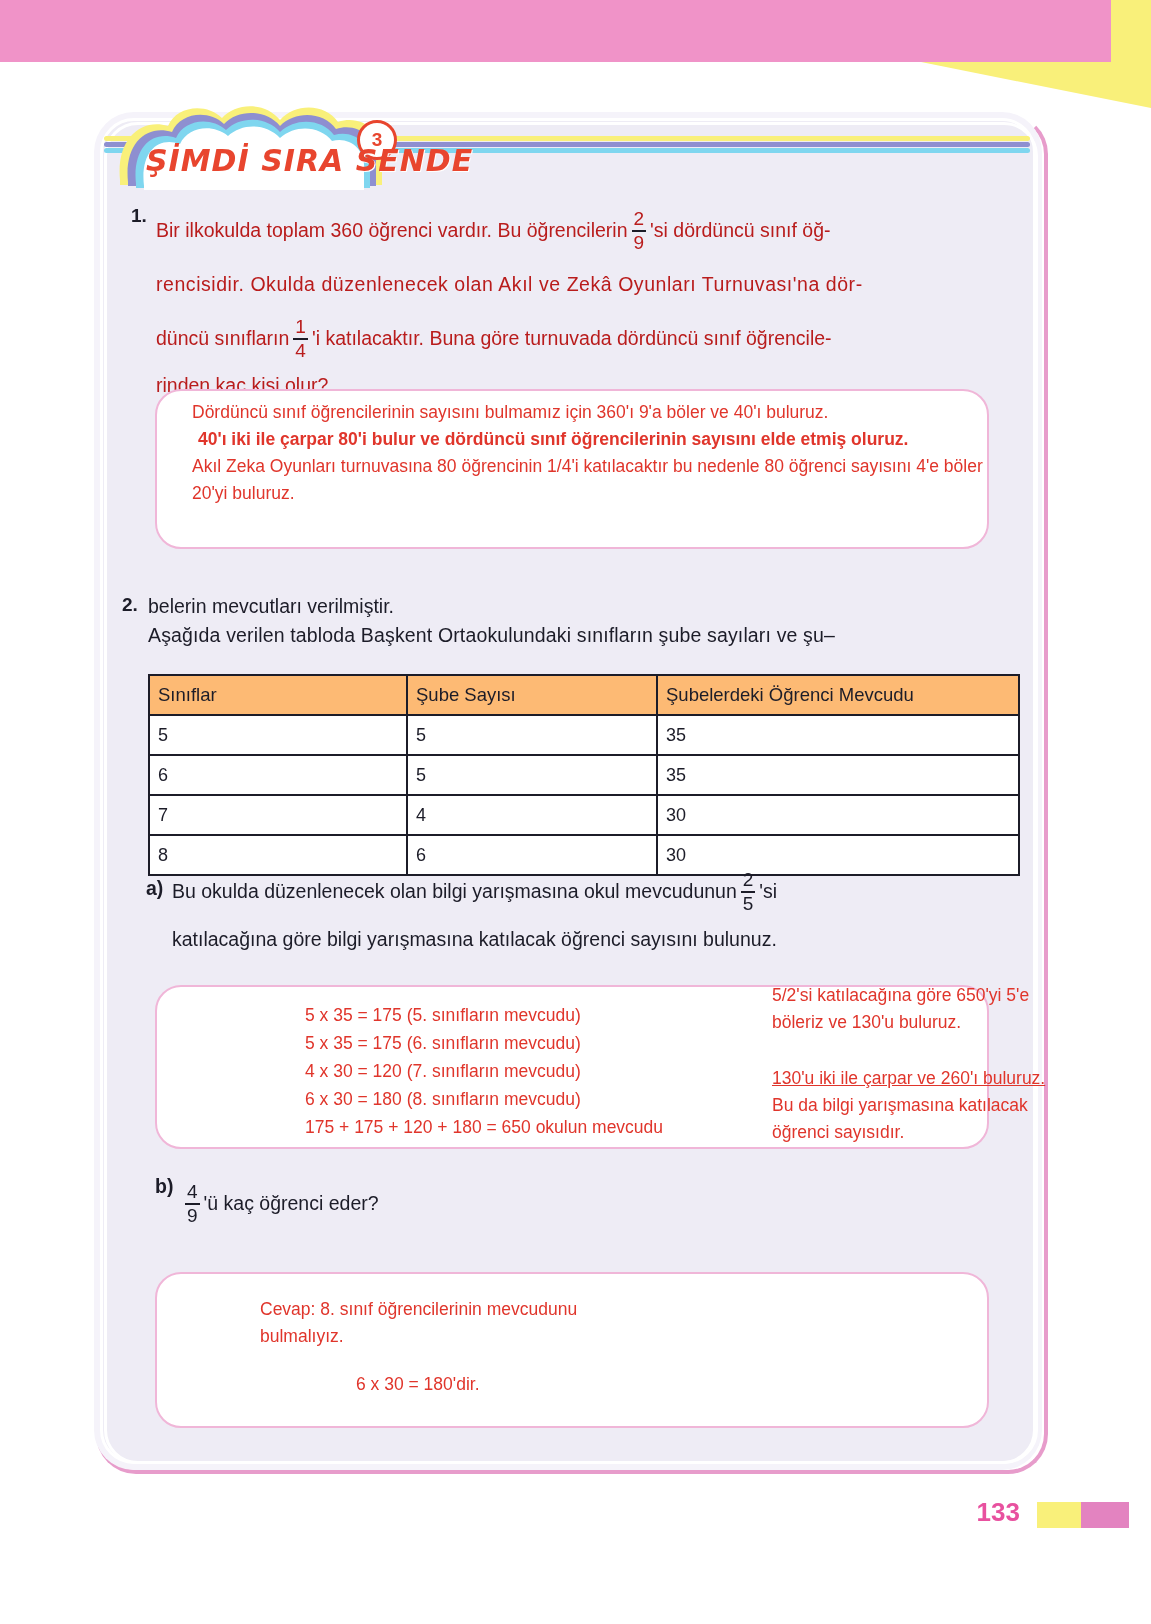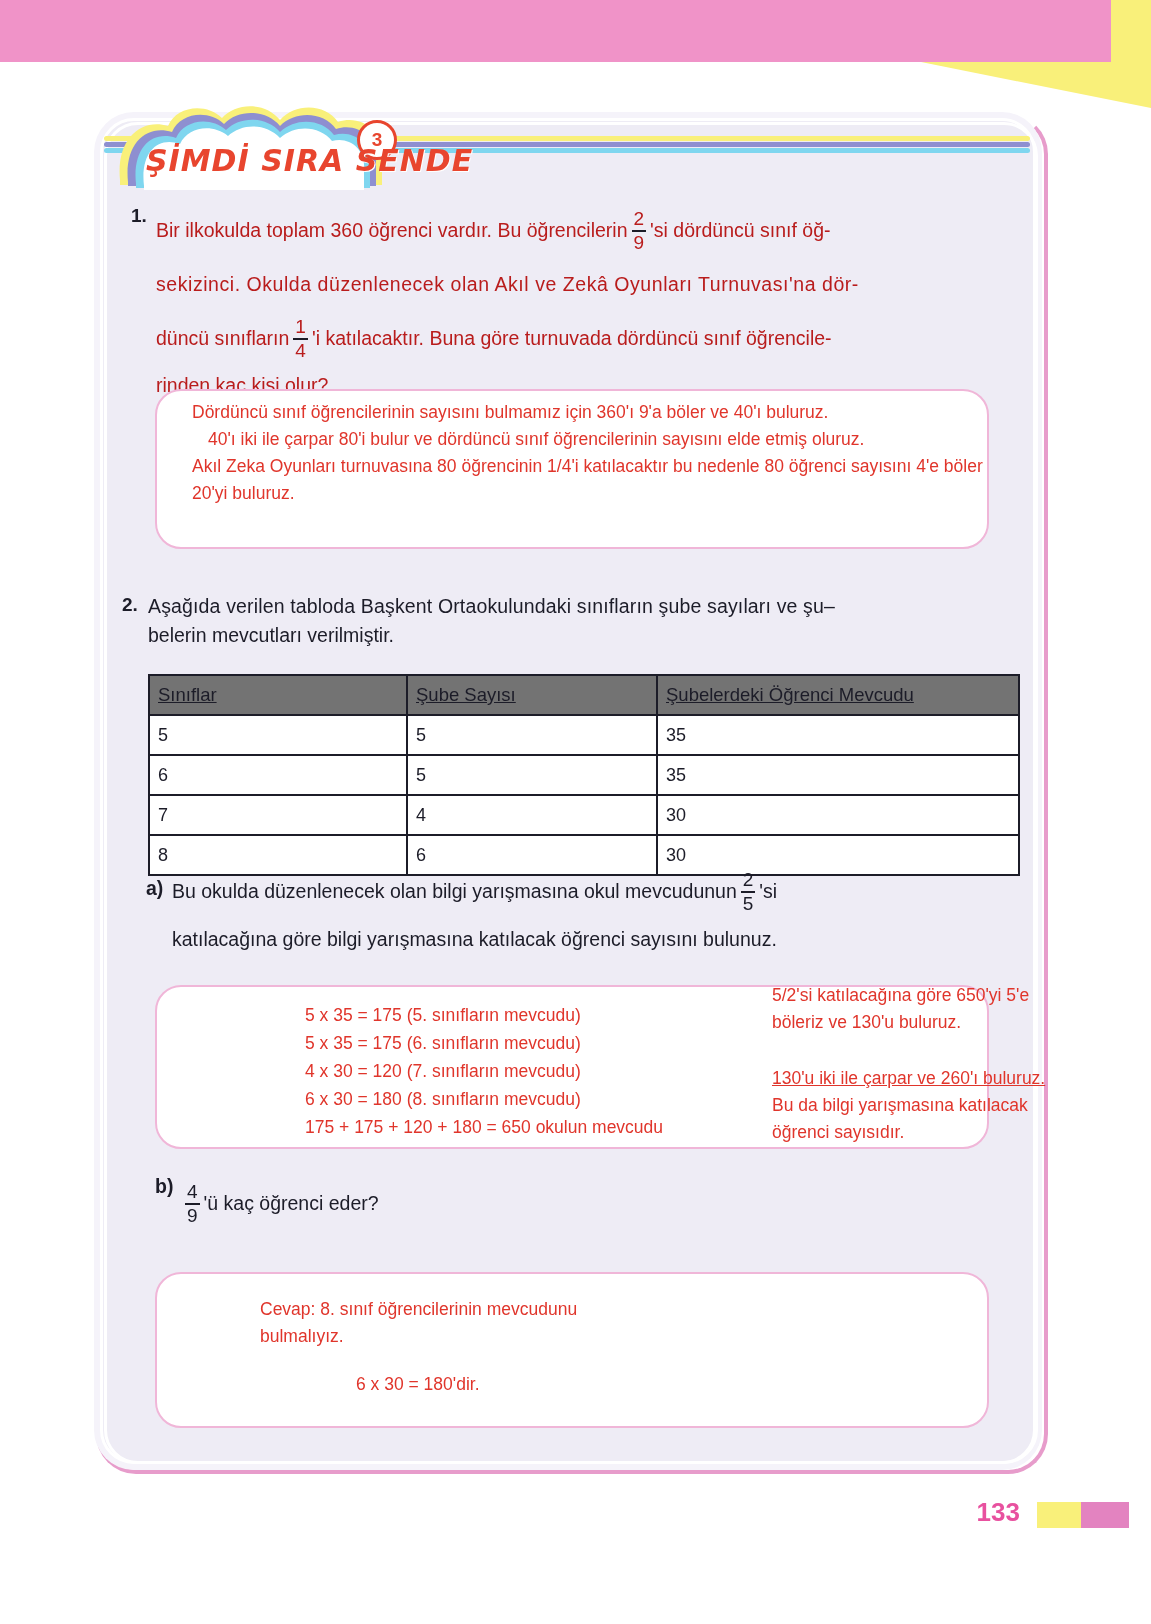--- a/index.html
+++ b/index.html
@@ -99,21 +99,21 @@
 
   
   .tbl{
     position:absolute;border-collapse:collapse;background:#ffffff;
     font-size:18px;color:#1c1c28;
   }
   .tbl td,.tbl th{
     border:2px solid #1c1c28;height:34px;padding:2px 8px;text-align:left;
     font-weight:normal;
   }
-  .tbl thead th{background:#737373;font-size:18.5px;text-decoration:underline;}
+  .tbl thead th{background:#fdba74;font-size:18.5px;}
   .col1{width:240px;}
   .col2{width:232px;}
   .col3{width:344px;}
 
   
   .pagenum{
     position:absolute;right:131px;bottom:96px;
     color:#e8519f;font-weight:bold;font-size:26px;
   }
   .foot-yellow{position:absolute;right:70px;bottom:96px;width:44px;height:26px;background:#f9f07a;}
@@ -153,40 +153,40 @@
 <div class="banner-badge">3</div>
 <div class="banner-title">ŞİMDİ SIRA SENDE</div>
 
 <div class="q-num" style="left:131px;top:205px;">1.</div>
 
 <div style="position:absolute;left:156px;top:203px;width:830px;font-size:19.5px;line-height:27px;color:#b91c1c;">
   <div style="height:54px;line-height:54px;white-space:nowrap;">
     <span>Bir ilkokulda toplam 360 öğrenci vardır. Bu öğrencilerin</span><span class="frac"><span class="num">2</span><span class="bar"></span><span class="den">9</span></span><span>'si dördüncü sınıf öğ-</span>
   </div>
   <div style="height:54px;line-height:54px;white-space:nowrap;letter-spacing:0.55px;">
-    <span>sekizinci. Okulda düzenlenecek olan Akıl ve Zekâ Oyunları Turnuvası'na dör-</span>
+    <span>rencisidir. Okulda düzenlenecek olan Akıl ve Zekâ Oyunları Turnuvası'na dör-</span>
   </div>
   <div style="height:54px;line-height:54px;white-space:nowrap;">
     <span>düncü sınıfların</span><span class="frac"><span class="num">1</span><span class="bar"></span><span class="den">4</span></span><span>'i katılacaktır. Buna göre turnuvada dördüncü sınıf öğrencile-</span>
   </div>
   <div style="height:40px;line-height:40px;white-space:nowrap;">
     <span>rinden kaç kişi olur?</span>
   </div>
 </div>
 
 <div class="ansbox" style="left:155px;top:389px;width:830px;height:156px;"></div>
 <div class="anstext nw" style="left:192px;top:399px;">Dördüncü sınıf öğrencilerinin sayısını bulmamız için 360'ı 9'a böler ve 40'ı buluruz.</div>
-<div class="anstext nw" style="left:208px;top:426px;">40'ı iki ile çarpar 80'i bulur ve dördüncü sınıf öğrencilerinin sayısını elde etmiş oluruz.</div>
+<div class="anstext nw" style="left:198px;top:426px;font-weight:bold;">40'ı iki ile çarpar 80'i bulur ve dördüncü sınıf öğrencilerinin sayısını elde etmiş oluruz.</div>
 <div class="anstext nw" style="left:192px;top:453px;">Akıl Zeka Oyunları turnuvasına 80 öğrencinin 1/4'i katılacaktır bu nedenle 80 öğrenci sayısını 4'e böler</div>
 <div class="anstext nw" style="left:192px;top:480px;">20'yi buluruz.</div>
 
 <div class="q-num" style="left:122px;top:594px;">2.</div>
 <div style="position:absolute;left:148px;top:592px;width:840px;font-size:19.5px;line-height:29px;color:#1c1c28;">
+  <div style="white-space:nowrap;"><span>belerin mevcutları verilmiştir.</span></div>
   <div style="white-space:nowrap;letter-spacing:0.15px;"><span>Aşağıda verilen tabloda Başkent Ortaokulundaki sınıfların şube sayıları ve şu–</span></div>
-  <div style="white-space:nowrap;"><span>belerin mevcutları verilmiştir.</span></div>
 </div>
 
 <table class="tbl" style="left:148px;top:674px;">
   <thead>
     <tr>
       <th class="col1">Sınıflar</th>
       <th class="col2">Şube Sayısı</th>
       <th class="col3">Şubelerdeki Öğrenci Mevcudu</th>
     </tr>
   </thead>

